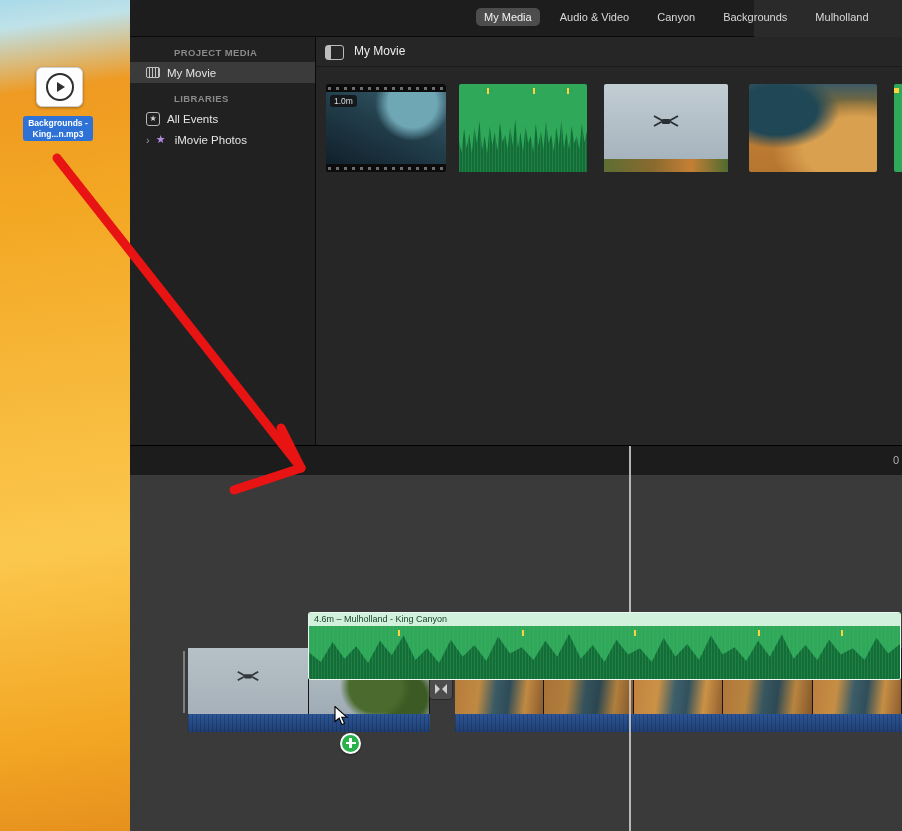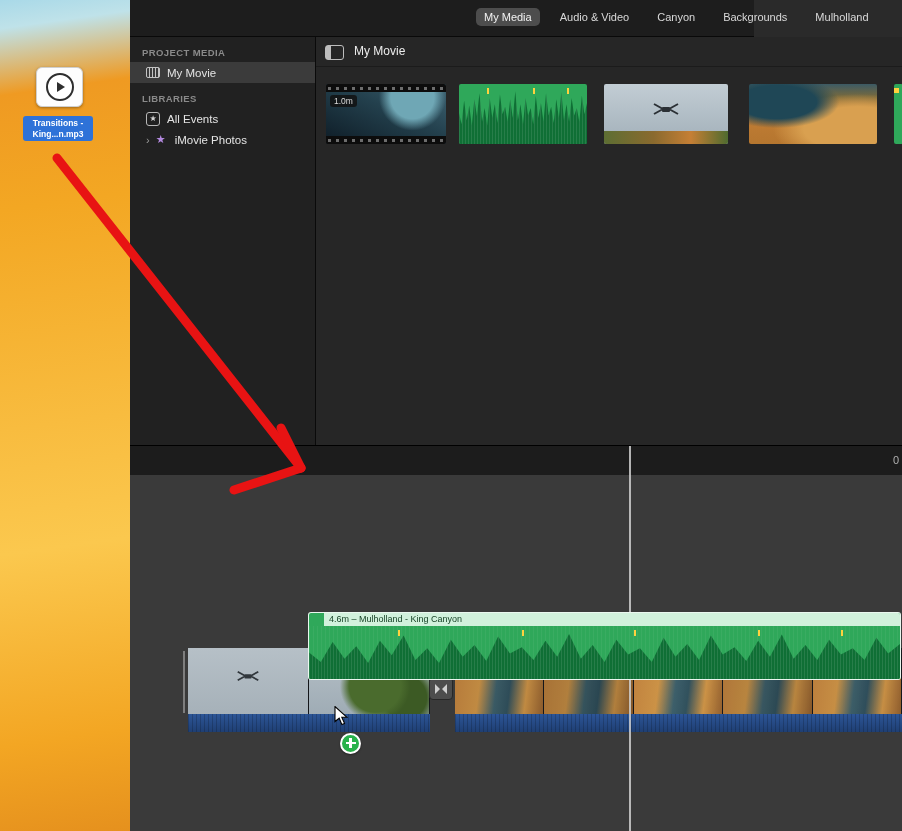--- a/index.html
+++ b/index.html
@@ -28,41 +28,41 @@
   #win{left:130px;top:0;width:772px;height:831px;background:#2a2a2a;z-index:2;}
 
   
   #topbar{position:absolute;left:0;top:0;width:624px;height:36px;background:#1d1d1d;border-bottom:1px solid #090909;}
   #tabs{position:absolute;left:346px;top:8px;display:flex;gap:12px;align-items:center;}
   .tab{font-size:11px;color:#d9d9d9;padding:3px 8px;border-radius:5px;white-space:nowrap;}
   .tab.active{background:#4d4d4d;color:#f2f2f2;}
 
   
   #sidebar{position:absolute;left:0;top:37px;width:185px;height:408px;background:#212121;border-right:1px solid #0a0a0a;}
-  .sec-head{font-size:9.5px;font-weight:bold;letter-spacing:.4px;color:#8a8a8a;padding:10px 0 4px 12px;}
+  .sec-head{font-size:9.5px;font-weight:bold;letter-spacing:.4px;color:#8a8a8a;padding:10px 0 4px 12px;margin-left:32px;}
   .side-row{display:flex;align-items:center;height:21px;padding-left:16px;gap:7px;font-size:11.5px;color:#e4e4e4;}
   .side-row.selected{background:#3b3b3b;}
   .side-row .ic{width:14px;display:inline-flex;justify-content:center;flex:0 0 14px;}
   .film-ic{width:13px;height:9px;border:1px solid #c3c3c3;border-radius:2px;
     background:repeating-linear-gradient(90deg,transparent 0 2px,#c3c3c3 2px 3px);}
   .photos-ic{width:11px;height:11px;border-radius:50%;
     background:conic-gradient(#f2675e,#f5a742,#e8d44d,#71c158,#4fa7d8,#7a6bd6,#c95fb8,#f2675e);}
   .events-ic{width:12px;height:12px;border-radius:3px;border:1px solid #b9b9b9;color:#d6d6d6;
     font-size:8px;line-height:11px;text-align:center;}
   .imovie-ic{color:#b48ae0;font-size:11px;line-height:11px;}
   .chev{color:#9b9b9b;font-size:11px;margin-right:-3px;}
 
   
   #browser{position:absolute;left:186px;top:37px;width:586px;height:408px;background:#262626;}
   #browser-head{position:absolute;left:0;top:0;width:100%;height:29px;border-bottom:1px solid #1b1b1b;}
   #side-toggle{position:absolute;left:9px;top:8px;width:17px;height:13px;border:1.5px solid #bdbdbd;border-radius:3px;}
   #side-toggle::before{content:"";position:absolute;left:0;top:0;width:5px;height:100%;background:#bdbdbd;}
   #browser-title{position:absolute;left:38px;top:7px;font-size:12px;color:#ececec;}
 
-  .thumb{position:absolute;top:47px;height:60px;border-radius:2px;overflow:hidden;}
+  .thumb{position:absolute;top:47px;height:88px;border-radius:2px;overflow:hidden;}
   
   #t1{left:10px;width:120px;
     background:radial-gradient(circle at 72% 22%,#6fa7b5 0 22%,rgba(111,167,181,0) 34%),
                linear-gradient(205deg,#3f6574 0%,#23404d 45%,#0e1c26 100%);}
   .sprocket{position:absolute;left:0;width:100%;height:8px;background:#0c0c0c;}
   .sprocket::before{content:"";position:absolute;left:2px;top:2.5px;right:2px;height:3px;
     background:repeating-linear-gradient(90deg,rgba(255,255,255,.4) 0 3px,transparent 3px 8px);}
   .sprocket.top{top:0}.sprocket.bot{bottom:0}
   .dur-badge{position:absolute;left:4px;top:11px;background:rgba(18,18,18,.85);color:#dcdcdc;
     font-size:8.5px;padding:1px 4px;border-radius:3px;}
@@ -112,21 +112,21 @@
   #clip2 .frame:nth-child(4){filter:brightness(.96);}
   #clip2 .frame:nth-child(5){filter:brightness(1.03);}
 
   #transition{position:absolute;left:299px;top:677px;width:22px;height:21px;background:#4d4d4d;
     border:1px solid #272727;border-radius:4px;z-index:5;display:flex;align-items:center;justify-content:center;}
 
   
   #drag-clip{position:absolute;left:178px;top:612px;width:593px;height:68px;background:#2fa85a;
     border:1px solid rgba(255,255,255,.9);border-radius:3px;z-index:6;overflow:hidden;box-sizing:border-box;}
   #drag-head{height:13px;background:rgba(222,246,230,.93);color:#123f22;font-size:9px;
-    line-height:13px;padding-left:5px;white-space:nowrap;overflow:hidden;margin-left:15px;}
+    line-height:13px;padding-left:5px;white-space:nowrap;overflow:hidden;}
   #drag-body{position:relative;height:53px;
     background:repeating-linear-gradient(90deg,rgba(255,255,255,.05) 0 1px,transparent 1px 4px),#2fa85a;}
 
   
   #cursor{left:334px;top:706px;z-index:50;}
   #plus-badge{left:340px;top:733px;width:17px;height:17px;border-radius:50%;background:#28b24a;
     border:2px solid #fff;z-index:50;box-shadow:0 1px 2px rgba(0,0,0,.4);}
   #plus-badge i{position:absolute;background:#fff;}
   #plus-badge .h{left:3.5px;top:6.8px;width:10px;height:2.4px;}
   #plus-badge .v{left:7.3px;top:3px;width:2.4px;height:10px;}
@@ -137,21 +137,21 @@
 <div id="stage">
 
   <div id="wallpaper" class="abs"></div>
 
   <div id="desk-icon" class="abs">
     <div class="circ">
         <div class="tri"></div>
       </div>
   </div>
   <div id="desk-label" class="abs">
-    <div>Transitions -</div>
+    <div>Backgrounds -</div>
     <div>King...n.mp3</div>
   </div>
 
   <div id="win" class="abs">
 
     <div id="topbar">
       <div id="tabs">
         <span class="tab active">My Media</span>
         <span class="tab">Audio &amp; Video</span>
         <span class="tab">Canyon</span>

